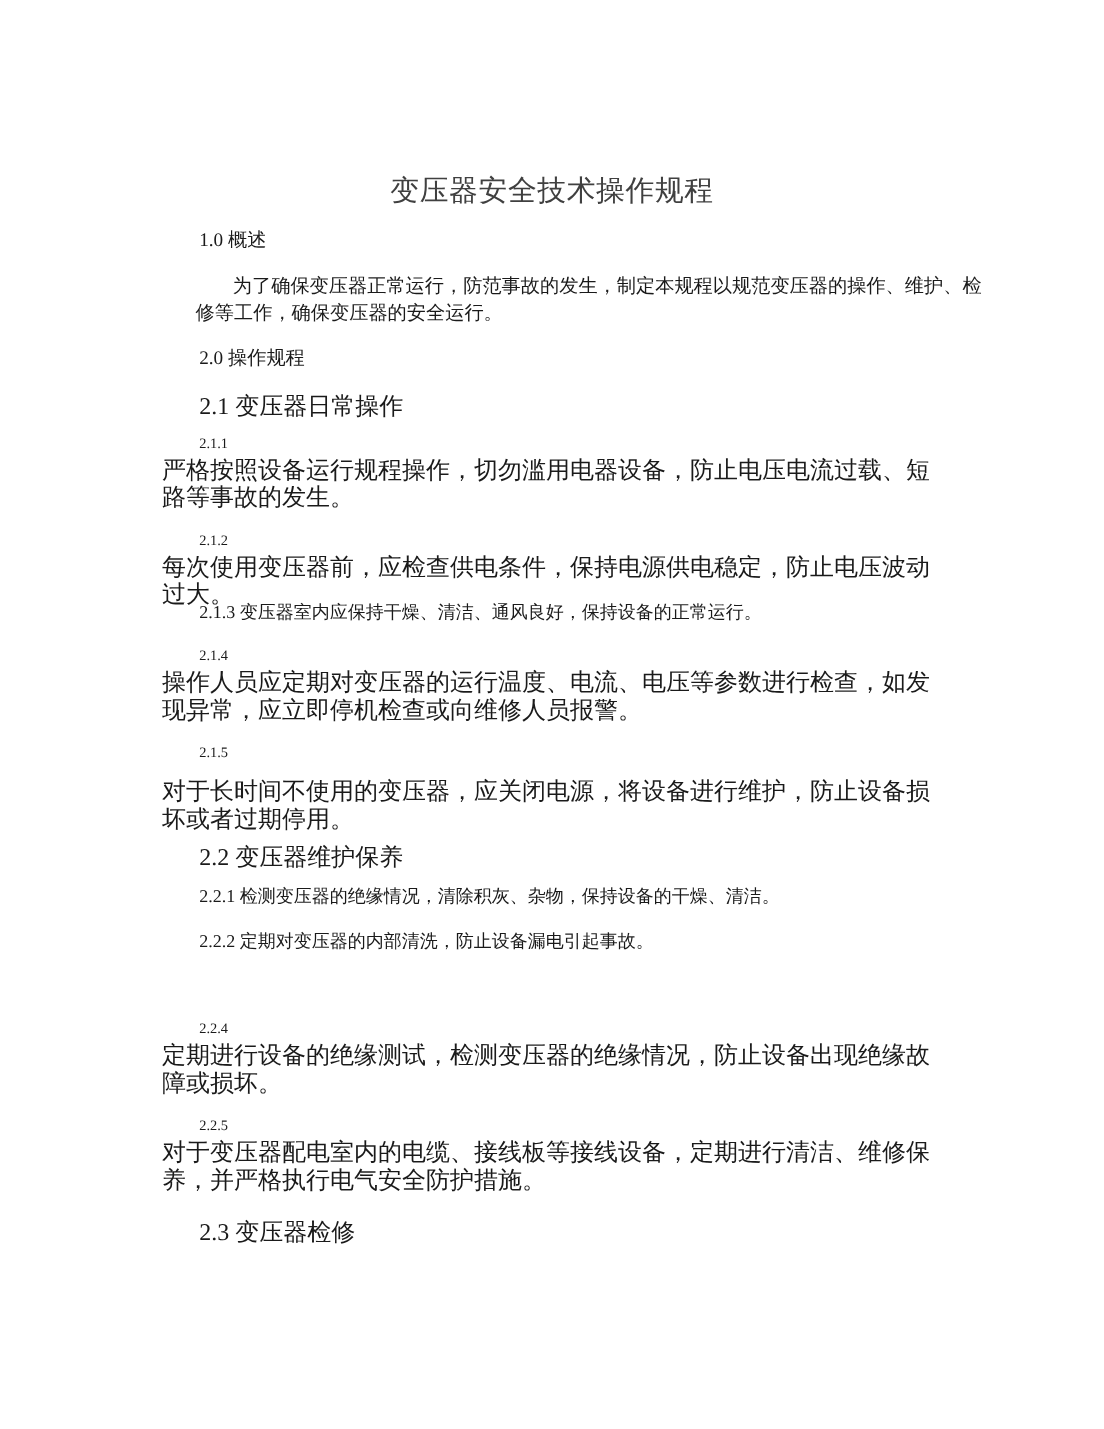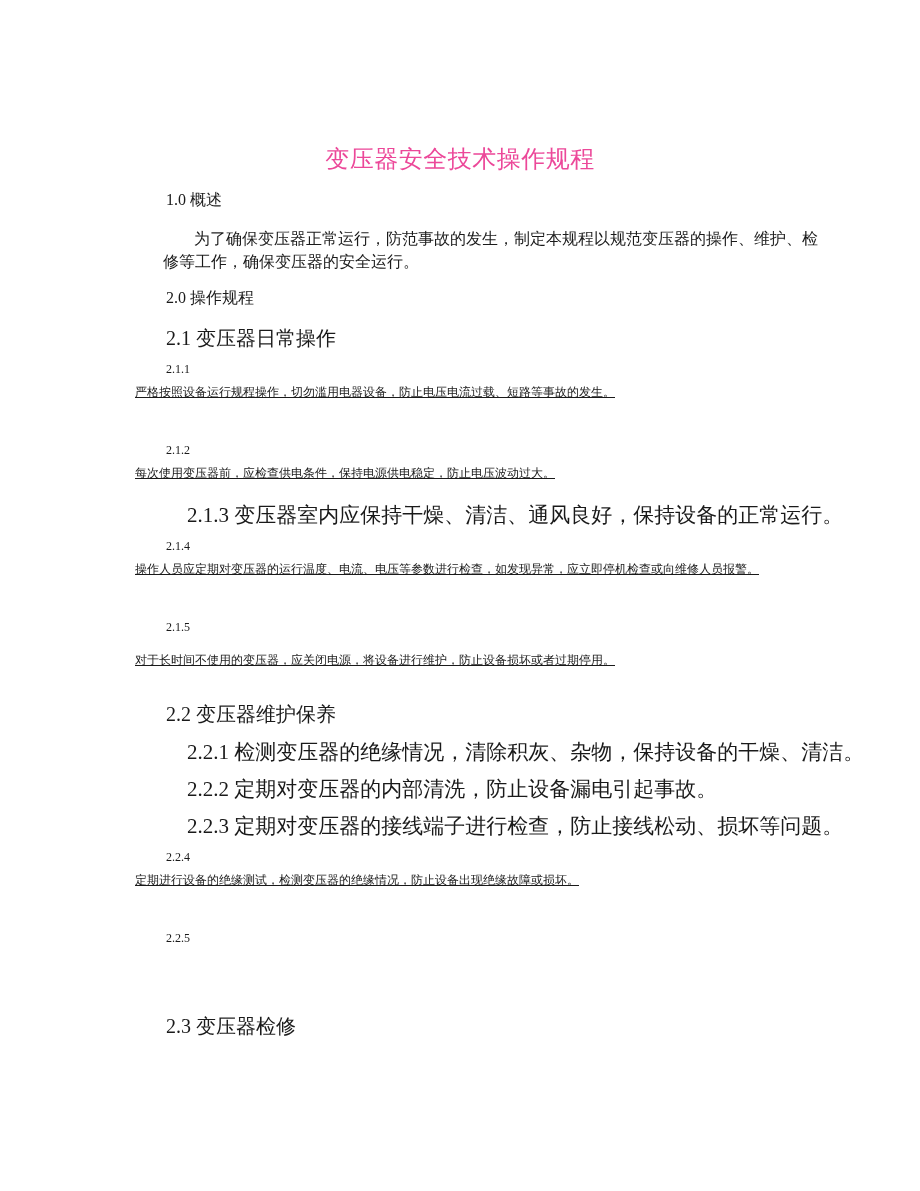--- a/index.html
+++ b/index.html
@@ -1,26 +1,26 @@
 <!DOCTYPE html>
 <html><head>
 <meta charset="utf-8">
 <style>
   html, body { margin: 0; padding: 0; background: #ffffff; }
   body { width: 920px; height: 1191px; position: relative; overflow: hidden;
          font-family: "Liberation Serif", "DejaVu Serif", serif; color: #1a1a1a; }
   .page { position: absolute; left: 0; top: 0; width: 920px; height: 1191px; }
   .title { position: absolute; top: 143px; left: 0; width: 920px; text-align: center;
-           font-size: 24px; color: #ec4899; letter-spacing: 0.5px; }
+           font-size: 24px; color: #404040; letter-spacing: 0.5px; }
   .h { position: absolute; left: 166px; font-size: 16px; font-weight: normal; }
   .sub { position: absolute; left: 166px; font-size: 20px; }
   .para { position: absolute; left: 135px; width: 655px; font-size: 16px; line-height: 23px; text-indent: 31px; margin-left: 28px; }
   .num { position: absolute; left: 166px; font-size: 12px; }
-  .body { position: absolute; left: 135px; width: 655px; font-size: 12px; line-height: 23px; text-decoration: underline; }
-  .inline { position: absolute; left: 166px; font-size: 21px; white-space: nowrap; margin-left: 21px; }
+  .body { position: absolute; left: 135px; width: 655px; font-size: 20px; line-height: 23px; }
+  .inline { position: absolute; left: 166px; font-size: 15px; white-space: nowrap; }
 </style>
 </head>
 <body>
 
 <div class="page">
   <div class="title">变压器安全技术操作规程</div>
 
   <div class="h" style="top:190px">1.0 概述</div>
   <div class="para" style="top:227px">为了确保变压器正常运行，防范事故的发生，制定本规程以规范变压器的操作、维护、检修等工作，确保变压器的安全运行。</div>
 
@@ -47,24 +47,21 @@
   <div class="sub" style="top:701px">2.2 变压器维护保养</div>
 
   <div class="inline" style="top:738px">
     <span>2.2.1</span>
     <span>检测变压器的绝缘情况，清除积灰、杂物，保持设备的干燥、清洁。</span>
   </div>
   <div class="inline" style="top:775px">
     <span>2.2.2</span>
     <span>定期对变压器的内部清洗，防止设备漏电引起事故。</span>
   </div>
-  <div class="inline" style="top:812px">
-    <span>2.2.3</span>
-    <span>定期对变压器的接线端子进行检查，防止接线松动、损坏等问题。</span>
-  </div>
 
   <div class="num" style="top:850px">2.2.4</div>
   <div class="body" style="top:869px">定期进行设备的绝缘测试，检测变压器的绝缘情况，防止设备出现绝缘故障或损坏。</div>
 
   <div class="num" style="top:931px">2.2.5</div>
+  <div class="body" style="top:950px">对于变压器配电室内的电缆、接线板等接线设备，定期进行清洁、维修保养，并严格执行电气安全防护措施。</div>
 
   <div class="sub" style="top:1013px">2.3 变压器检修</div>
 </div>
 
 </body></html>

